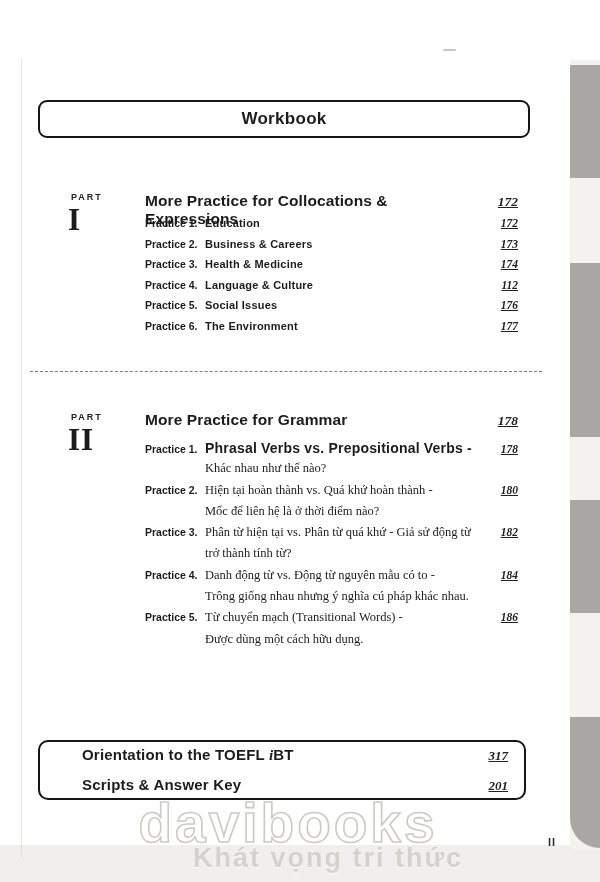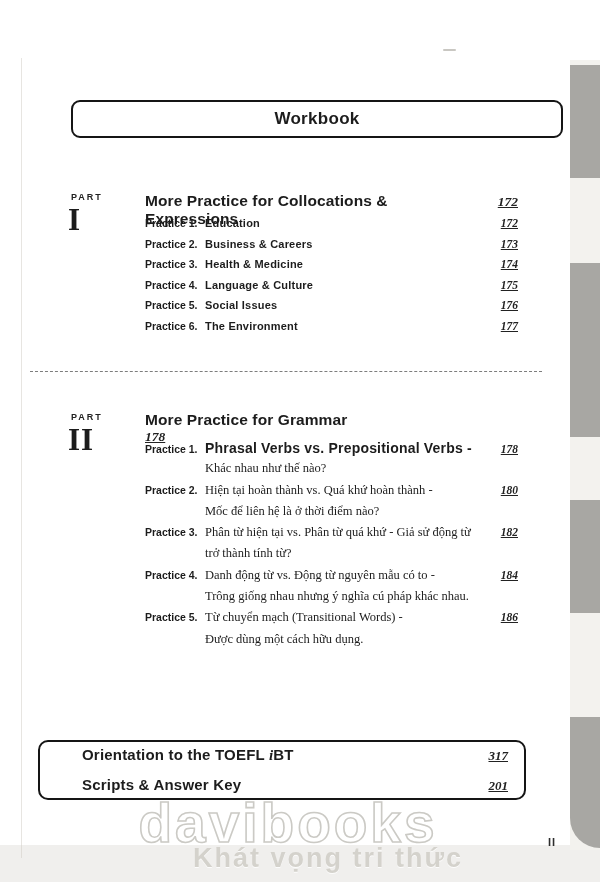--- a/index.html
+++ b/index.html
@@ -17,21 +17,21 @@
   .tab-strip{position:absolute;left:570px;top:60px;width:30px;height:790px;background:#f3f2ee;}
   .tab{position:absolute;left:0;width:30px;background:#a8a7a3;}
   .tab1{top:5px;height:113px;}
   .tab2{top:203px;height:174px;}
   .tab3{top:440px;height:113px;}
   .tab4{top:657px;height:131px;border-bottom-left-radius:34px;}
   
   .header-box{
     position:absolute;left:38px;top:100px;width:488px;height:34px;
     border:2.5px solid #151515;border-radius:9px;
-    display:flex;align-items:center;justify-content:center;background:#fff;margin-left:33px;
+    display:flex;align-items:center;justify-content:center;background:#fff;
   }
   .header-box .t{font-size:17px;font-weight:700;letter-spacing:0.3px;}
   
   .part-col{position:absolute;left:68px;width:70px;text-align:left;}
   .part-word{font-size:9px;font-weight:700;letter-spacing:2px;color:#222;padding-left:3px;}
   .part-num{font-family:"Liberation Serif", serif;font-size:31px;font-weight:700;line-height:1;margin-top:2px;letter-spacing:1px;}
   
   .sec-head{position:absolute;left:145px;width:373px;display:flex;justify-content:space-between;align-items:baseline;}
   .sec-title{font-size:15.5px;font-weight:700;letter-spacing:0.1px;}
   .pg{font-family:"Liberation Serif", serif;font-style:italic;font-weight:700;color:#222;text-decoration:underline;}
@@ -118,41 +118,41 @@
       <span class="pg">173</span>
     </div>
     <div class="row">
       <span class="lbl">Practice 3.</span>
       <span class="ttl">Health &amp; Medicine</span>
       <span class="pg">174</span>
     </div>
     <div class="row">
       <span class="lbl">Practice 4.</span>
       <span class="ttl">Language &amp; Culture</span>
-      <span class="pg">175</span>
+      <span class="pg">112</span>
     </div>
     <div class="row">
       <span class="lbl">Practice 5.</span>
       <span class="ttl">Social Issues</span>
       <span class="pg">176</span>
     </div>
     <div class="row">
       <span class="lbl">Practice 6.</span>
       <span class="ttl">The Environment</span>
       <span class="pg">177</span>
     </div>
   </div>
 
   <div class="divider"></div>
 
   <div class="part-col" style="top:412px;">
     <div class="part-word">PART</div>
     <div class="part-num">II</div>
   </div>
-  <div class="sec-head" style="top:411px;flex-direction:column;">
+  <div class="sec-head" style="top:411px;">
     <span class="sec-title">More Practice for Grammar</span>
     <span class="pg sec-pg">178</span>
   </div>
   <div class="toc2" style="top:440px;">
     <div class="item2">
       <div class="l1">
         <span class="lbl">Practice 1.</span>
         <span class="ttl sans">Phrasal Verbs vs. Prepositional Verbs -</span>
         <span class="pg">178</span>
       </div>

